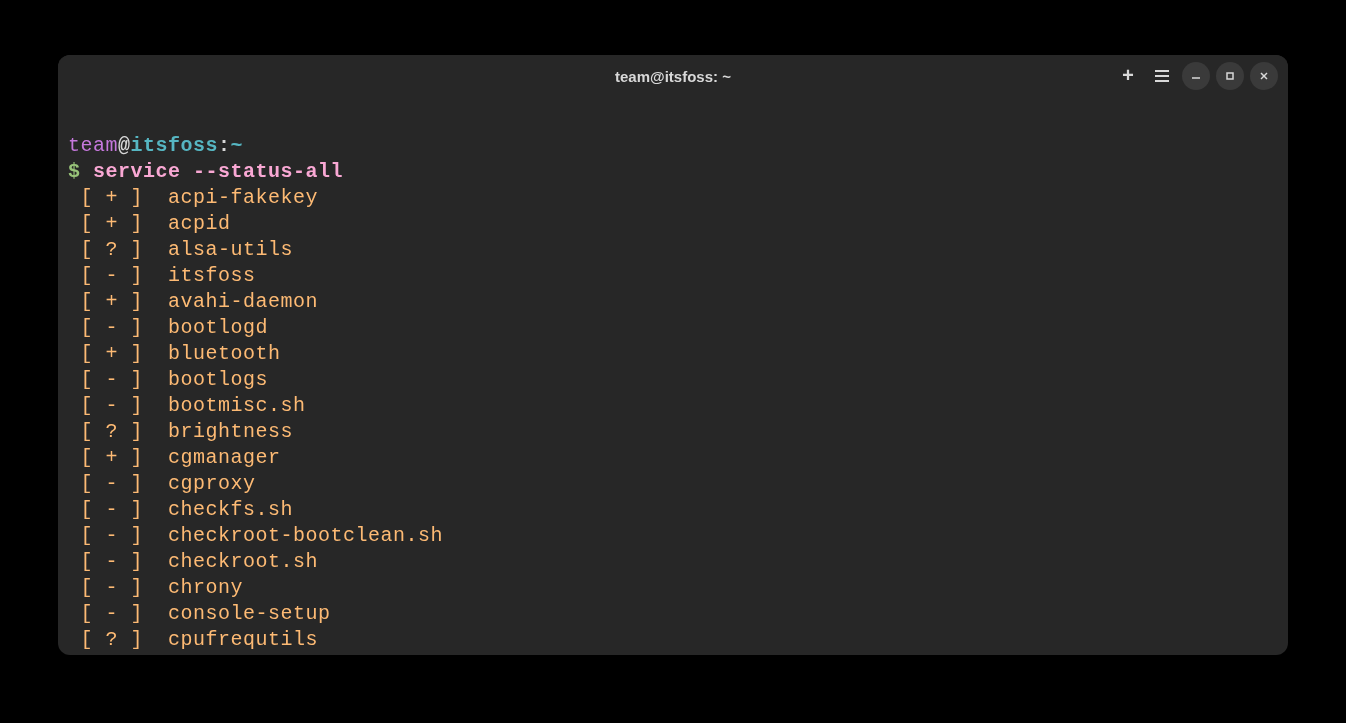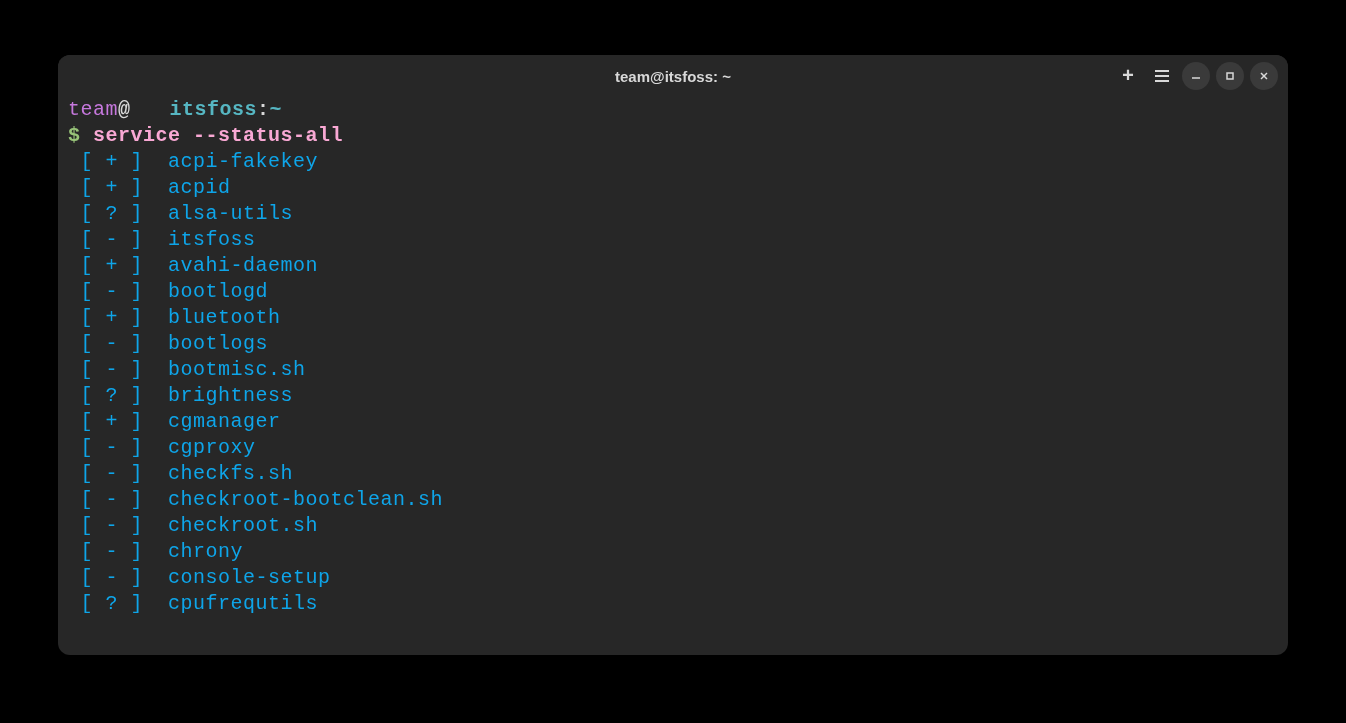--- a/index.html
+++ b/index.html
@@ -18,20 +18,21 @@
       font-family: 'Consolas', 'Monaco', 'Courier New', monospace;
     }
     .terminal-window {
       width: 1230px;
       height: 600px;
       background: #272727;
       border-radius: 12px;
       overflow: hidden;
       display: flex;
       flex-direction: column;
+      gap: 36px;
     }
     .titlebar {
       height: 42px;
       display: flex;
       align-items: center;
       justify-content: center;
       position: relative;
       background: #272727;
     }
     .title-text {
@@ -79,31 +80,31 @@
       color: #d8d8d8;
       font-size: 20px;
       line-height: 1.3;
       letter-spacing: 0.5px;
     }
     .prompt-line {
       white-space: pre;
     }
     .user { color: #c678dd; font-weight: normal; }
     .at { color: #d8d8d8; font-weight: bold; }
-    .host { color: #56b6c2; font-weight: bold; padding-left: 39px; }
+    .host { color: #56b6c2; font-weight: bold; }
     .colon { color: #d8d8d8; font-weight: bold; }
     .path { color: #56b6c2; font-weight: bold; }
     .cmd-line {
       white-space: pre;
     }
     .dollar { color: #98c379; font-weight: bold;}
     .cmd { color: #f9a8d4; font-weight: bold; }
     .service-line {
       white-space: pre;
-      color: #0ea5e9;
+      color: #fdba74;
     }
     .plus-icon {
       font-size: 20px;
       font-weight: bold;
     }
     .hamburger {
       display: flex;
       flex-direction: column;
       gap: 3px;
     }

